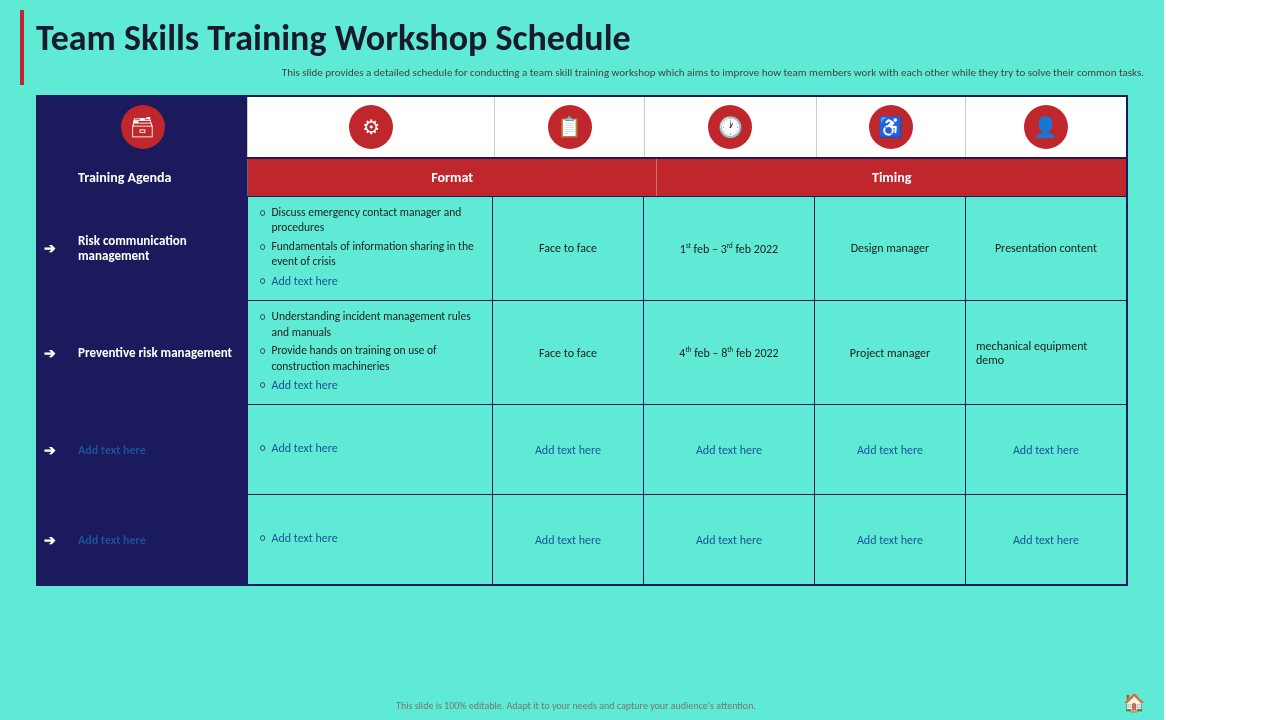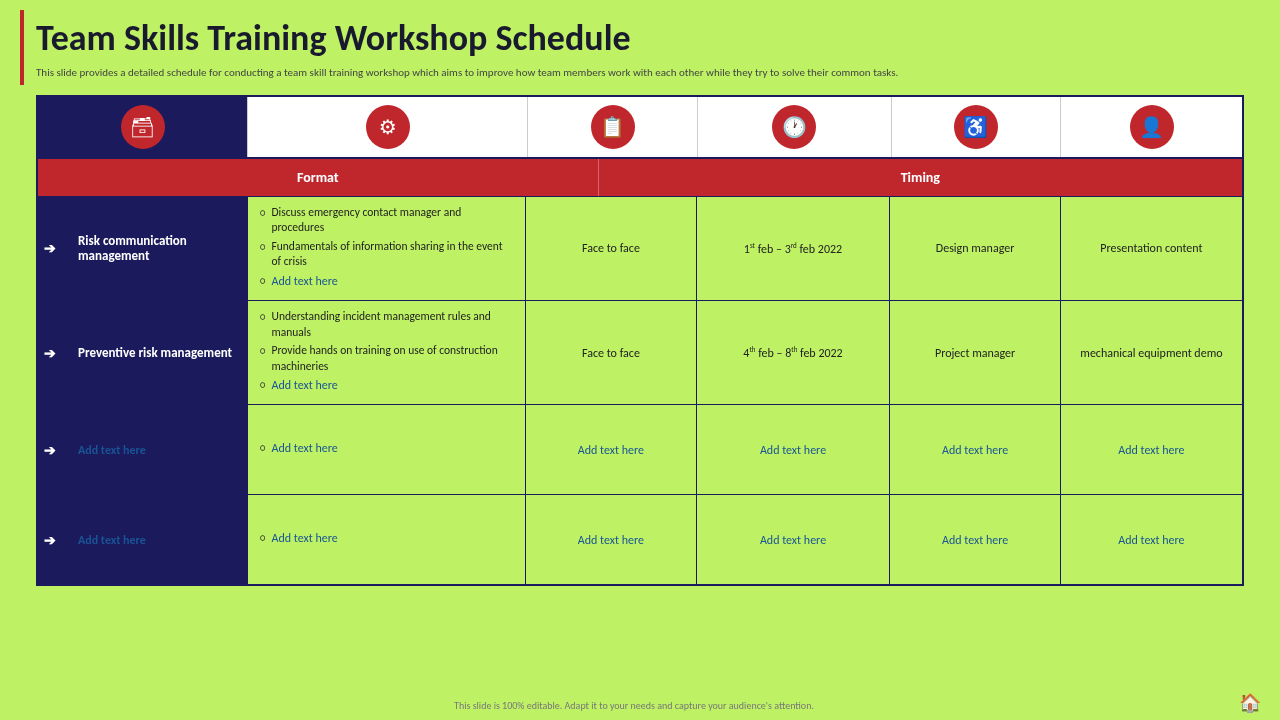--- a/index.html
+++ b/index.html
@@ -6,23 +6,23 @@
     body {
       font-family: 'Calibri', Arial, sans-serif;
       background: #fff;
       width: 1280px;
       height: 720px;
       overflow: hidden;
       position: relative;
     }
 
     .slide {
-      width: 1280px;
+      width: 1164px;
       height: 720px;
-      background: #bef264;
+      background: #5eead4;
       padding: 18px 20px 10px 20px;
       position: relative;
     }
 
     .red-bar {
       position: absolute;
       left: 20px;
       top: 10px;
       width: 4px;
       height: 75px;
@@ -37,20 +37,21 @@
       line-height: 1.15;
       margin-bottom: 6px;
     }
 
     .subtitle {
       font-size: 11px;
       color: #444;
       margin-left: 16px;
       margin-bottom: 14px;
       line-height: 1.4;
+      text-align: right;
     }
 
     
     .table-wrapper {
       margin: 0 16px;
       border: 2px solid #1a1a5c;
     }
 
     
     .icon-row {
@@ -234,20 +235,23 @@
       </div>
       <div class="icon-cell col-delivered">
         <div class="icon-circle">♿</div>
       </div>
       <div class="icon-cell col-materials">
         <div class="icon-circle">👤</div>
       </div>
     </div>
 
     <div class="header-row">
+      <div class="header-cell col-agenda header-agenda">
+        <span>Training Agenda</span>
+      </div>
       <div class="header-cell col-format">
         <span>Format</span>
       </div>
       <div class="header-cell col-timing">
         <span>Timing</span>
       </div>
     </div>
 
     <div class="data-row">
       <div class="data-cell col-agenda agenda-cell">

